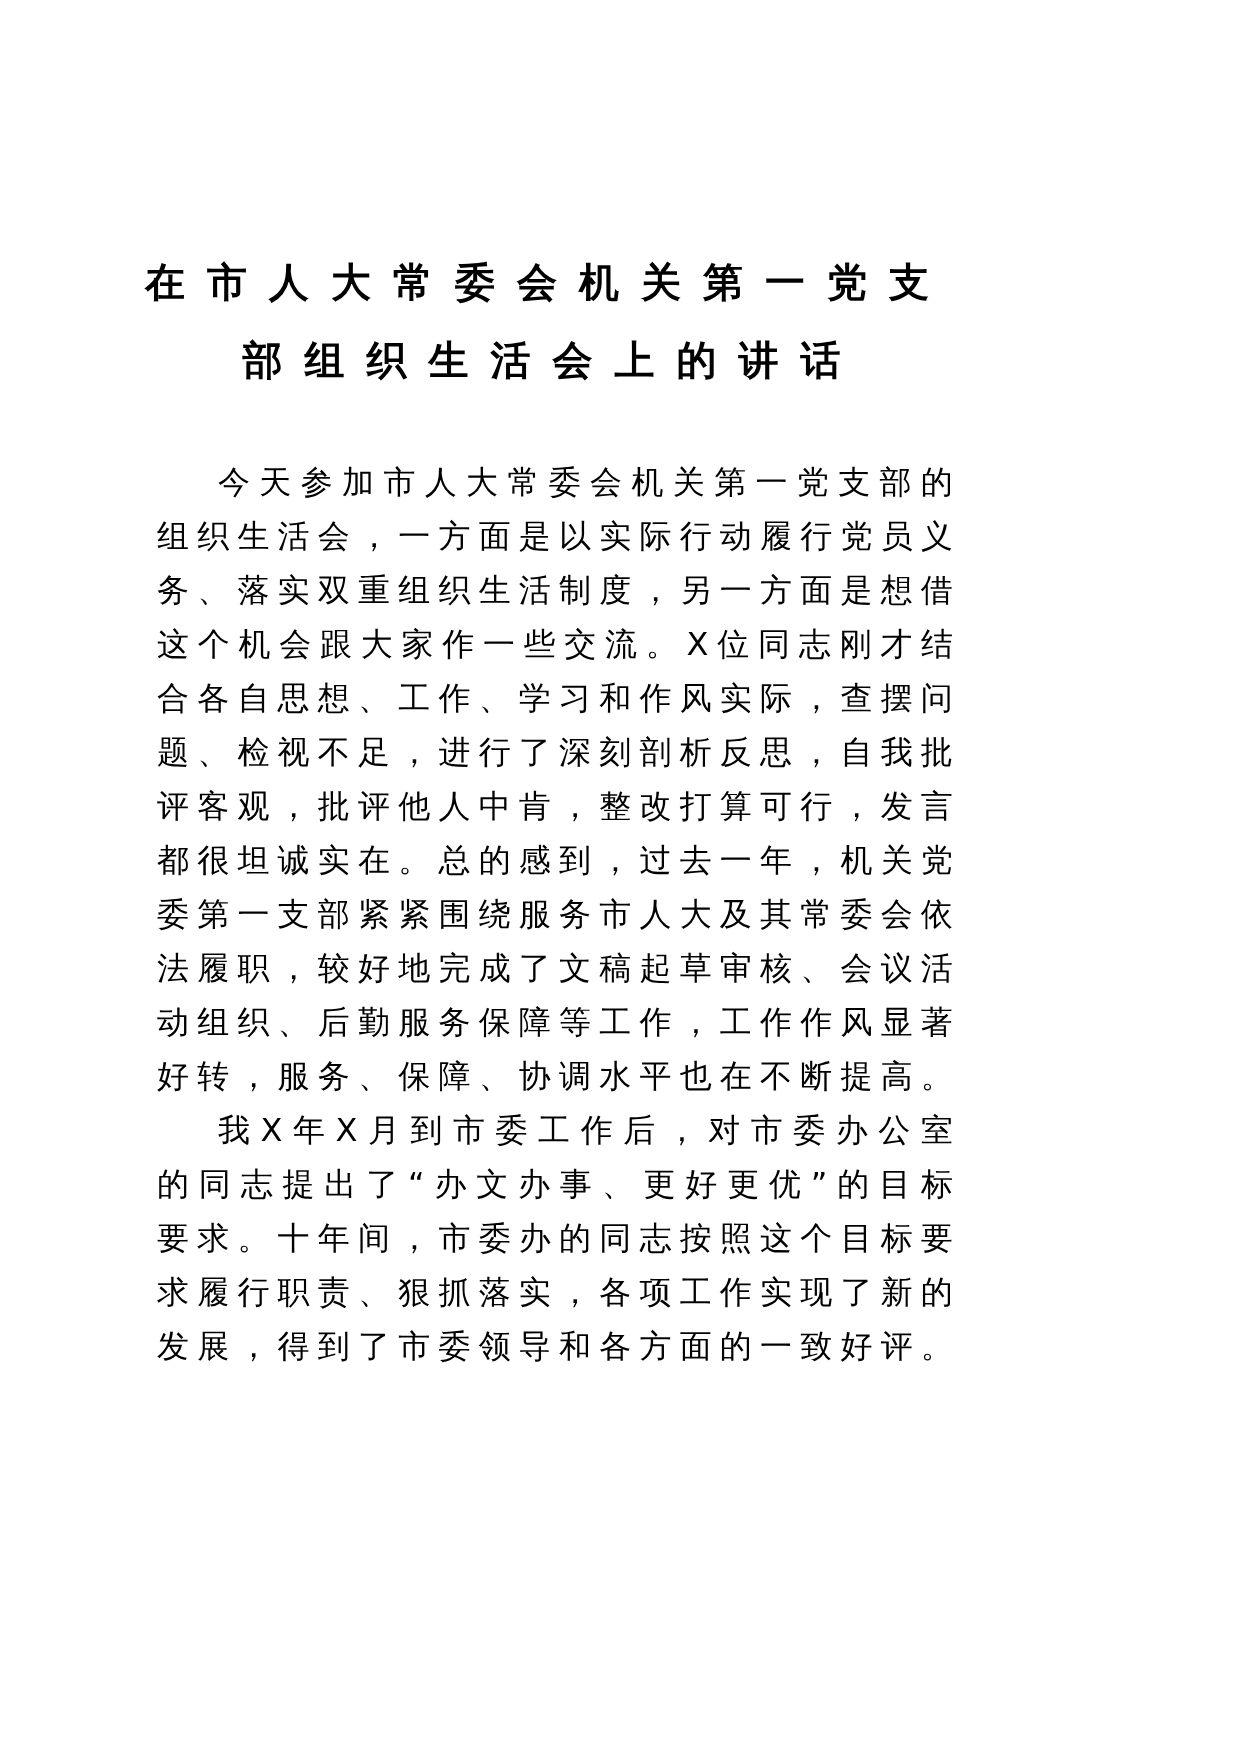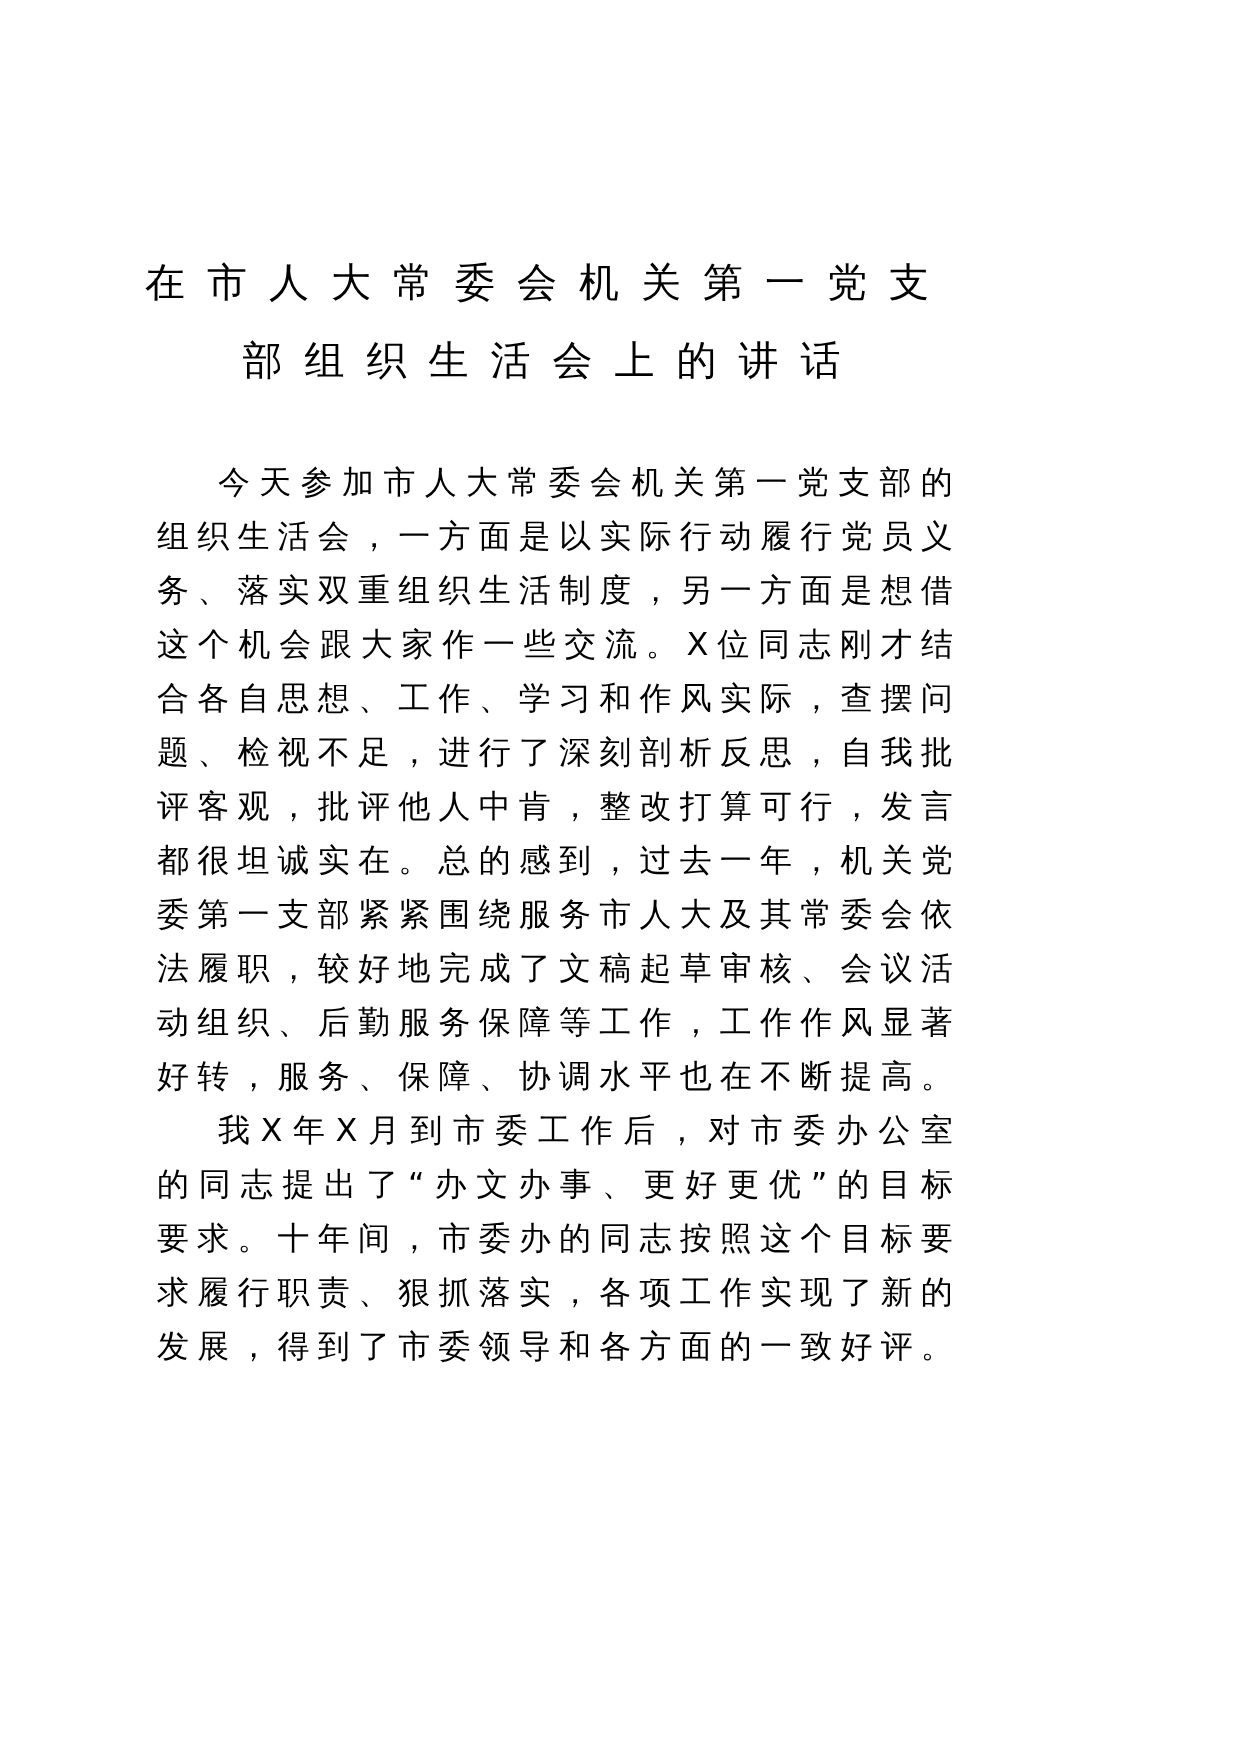--- a/index.html
+++ b/index.html
@@ -20,21 +20,21 @@
       left: 0; top: 0;
       width: 1234px;
       height: 1748px;
       background: #ffffff;
     }
     .title-line {
       position: absolute;
       left: 0;
       width: 1090px;
       text-align: center;
-      font-weight: normal;
+      font-weight: bold;
       font-size: 40px;
       line-height: 48px;
       letter-spacing: 22px;
       white-space: nowrap;
     }
     .title-line.l1 { top: 258px; padding-left: 6px; box-sizing: border-box; }
     .title-line.l2 { top: 336px; padding-left: 15px; box-sizing: border-box; }
 
     .body-line {
       position: absolute;

